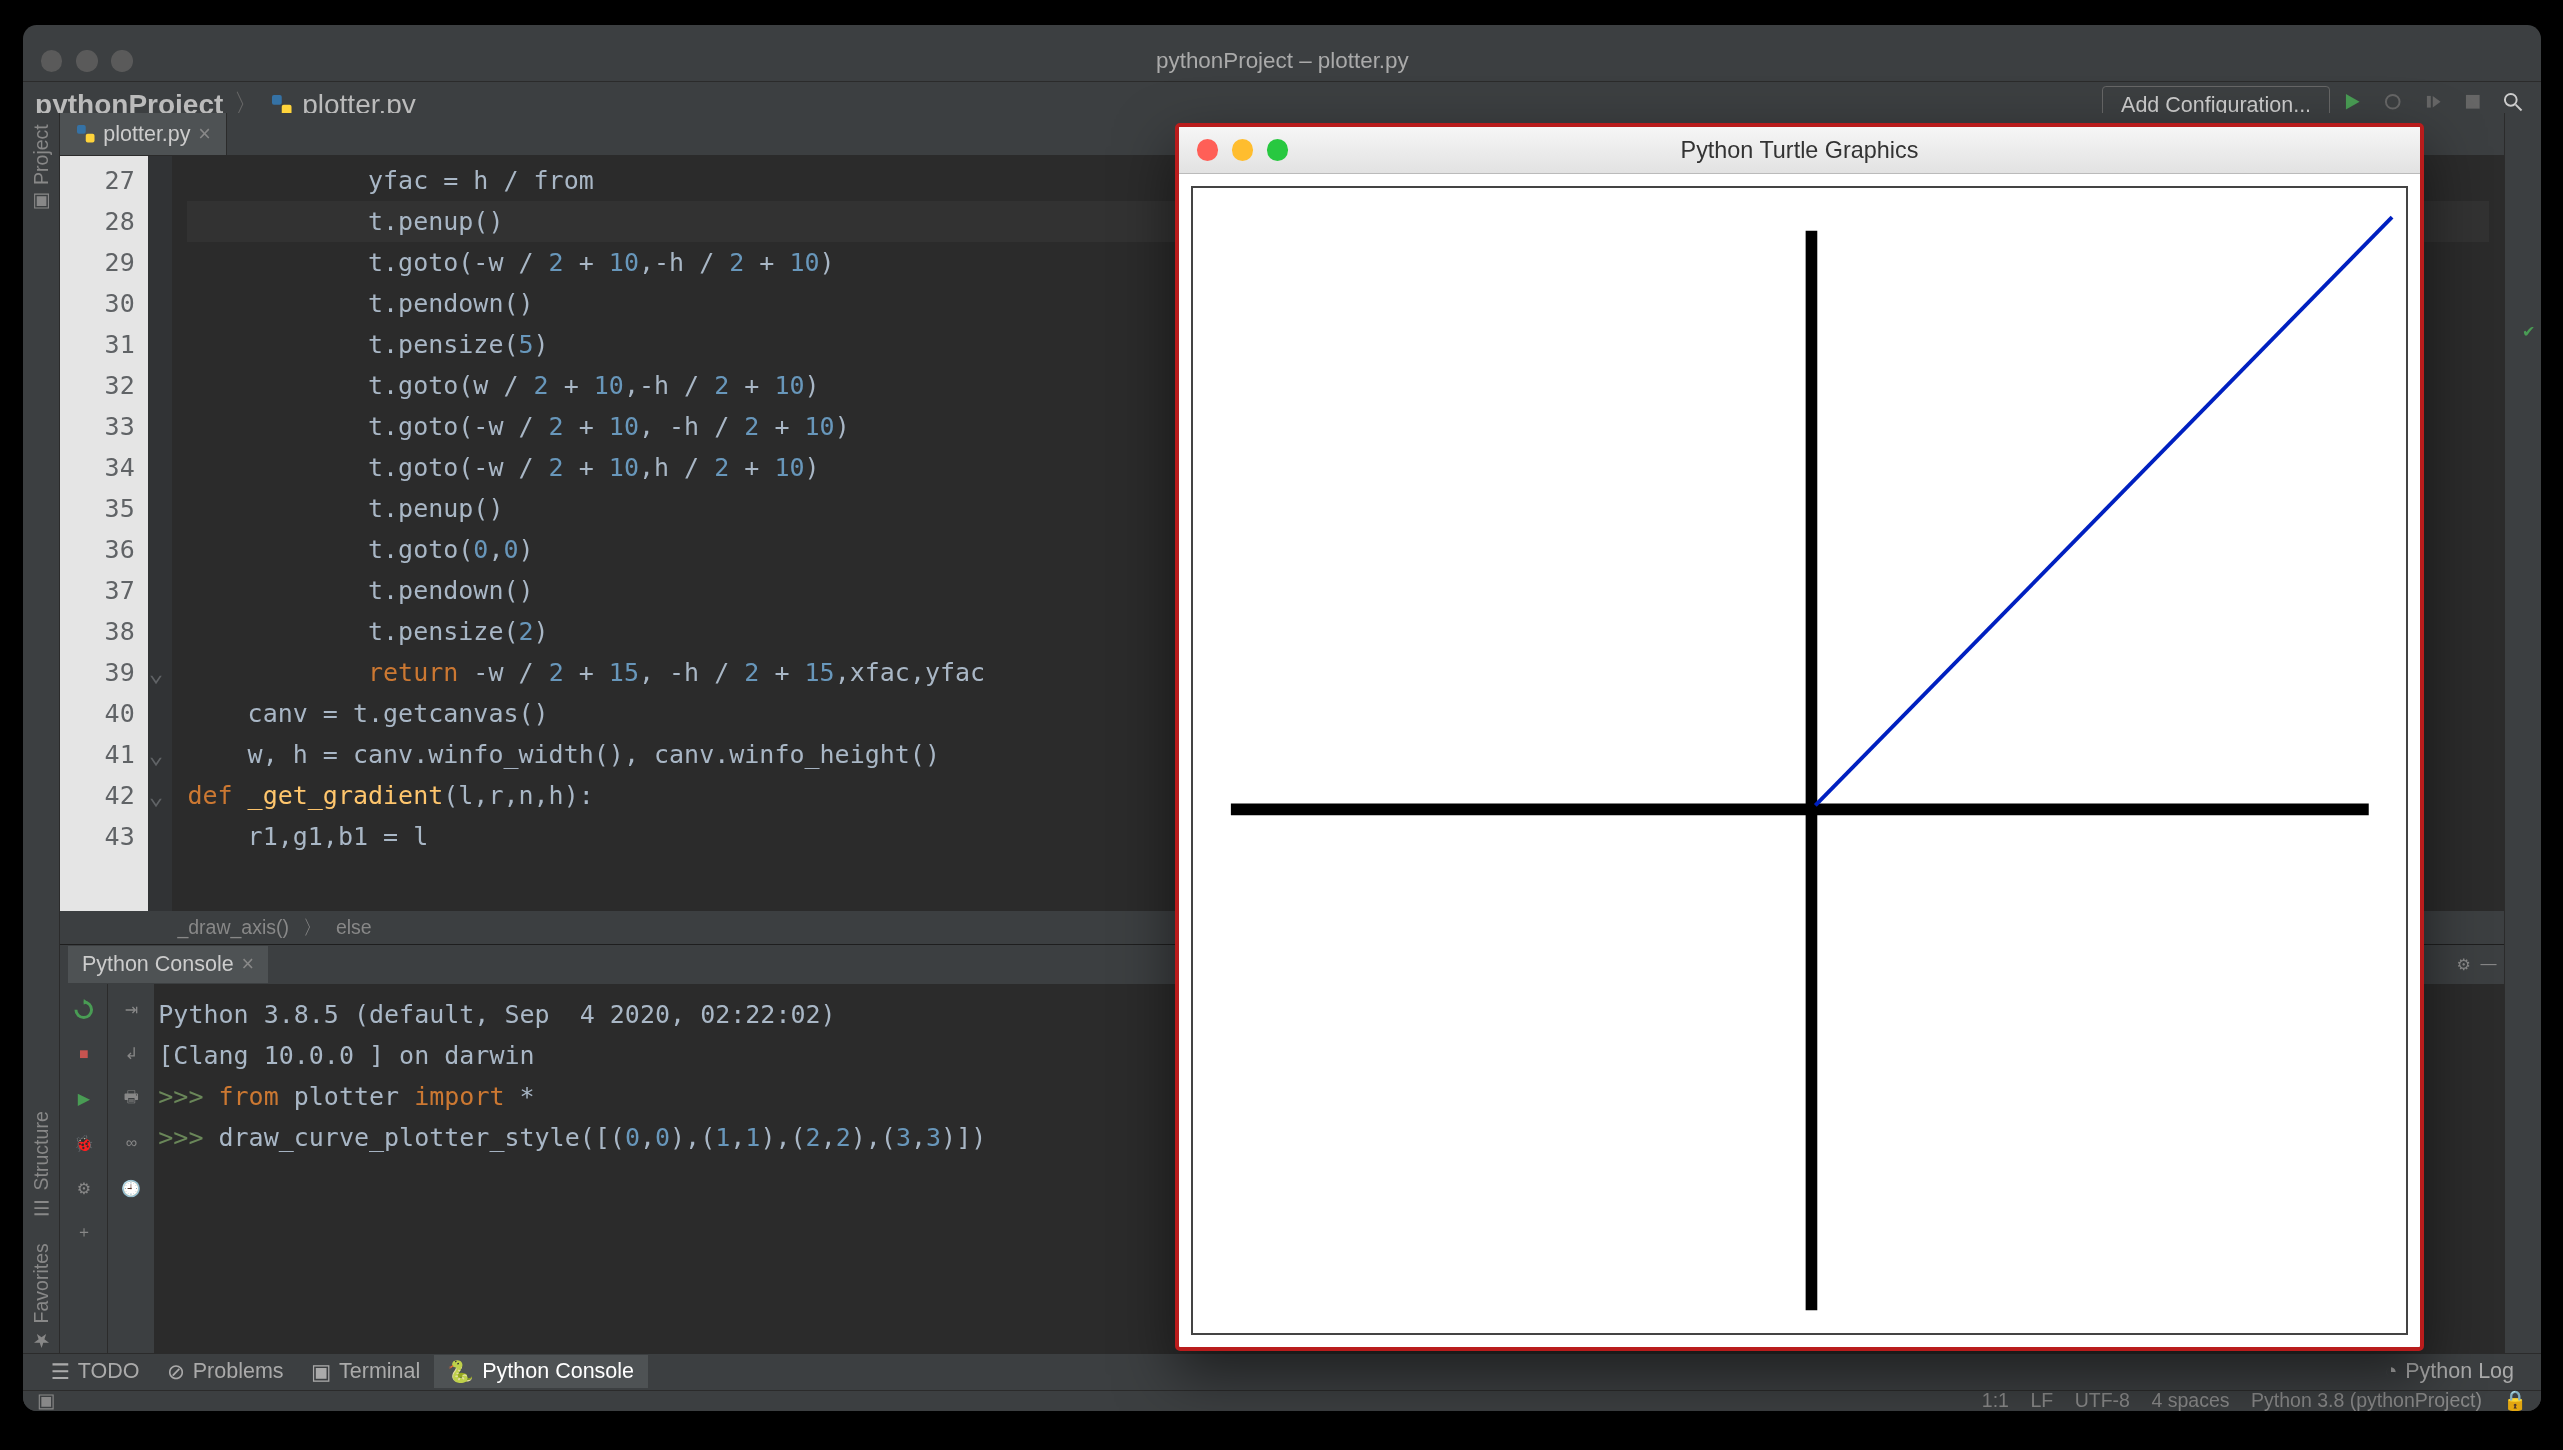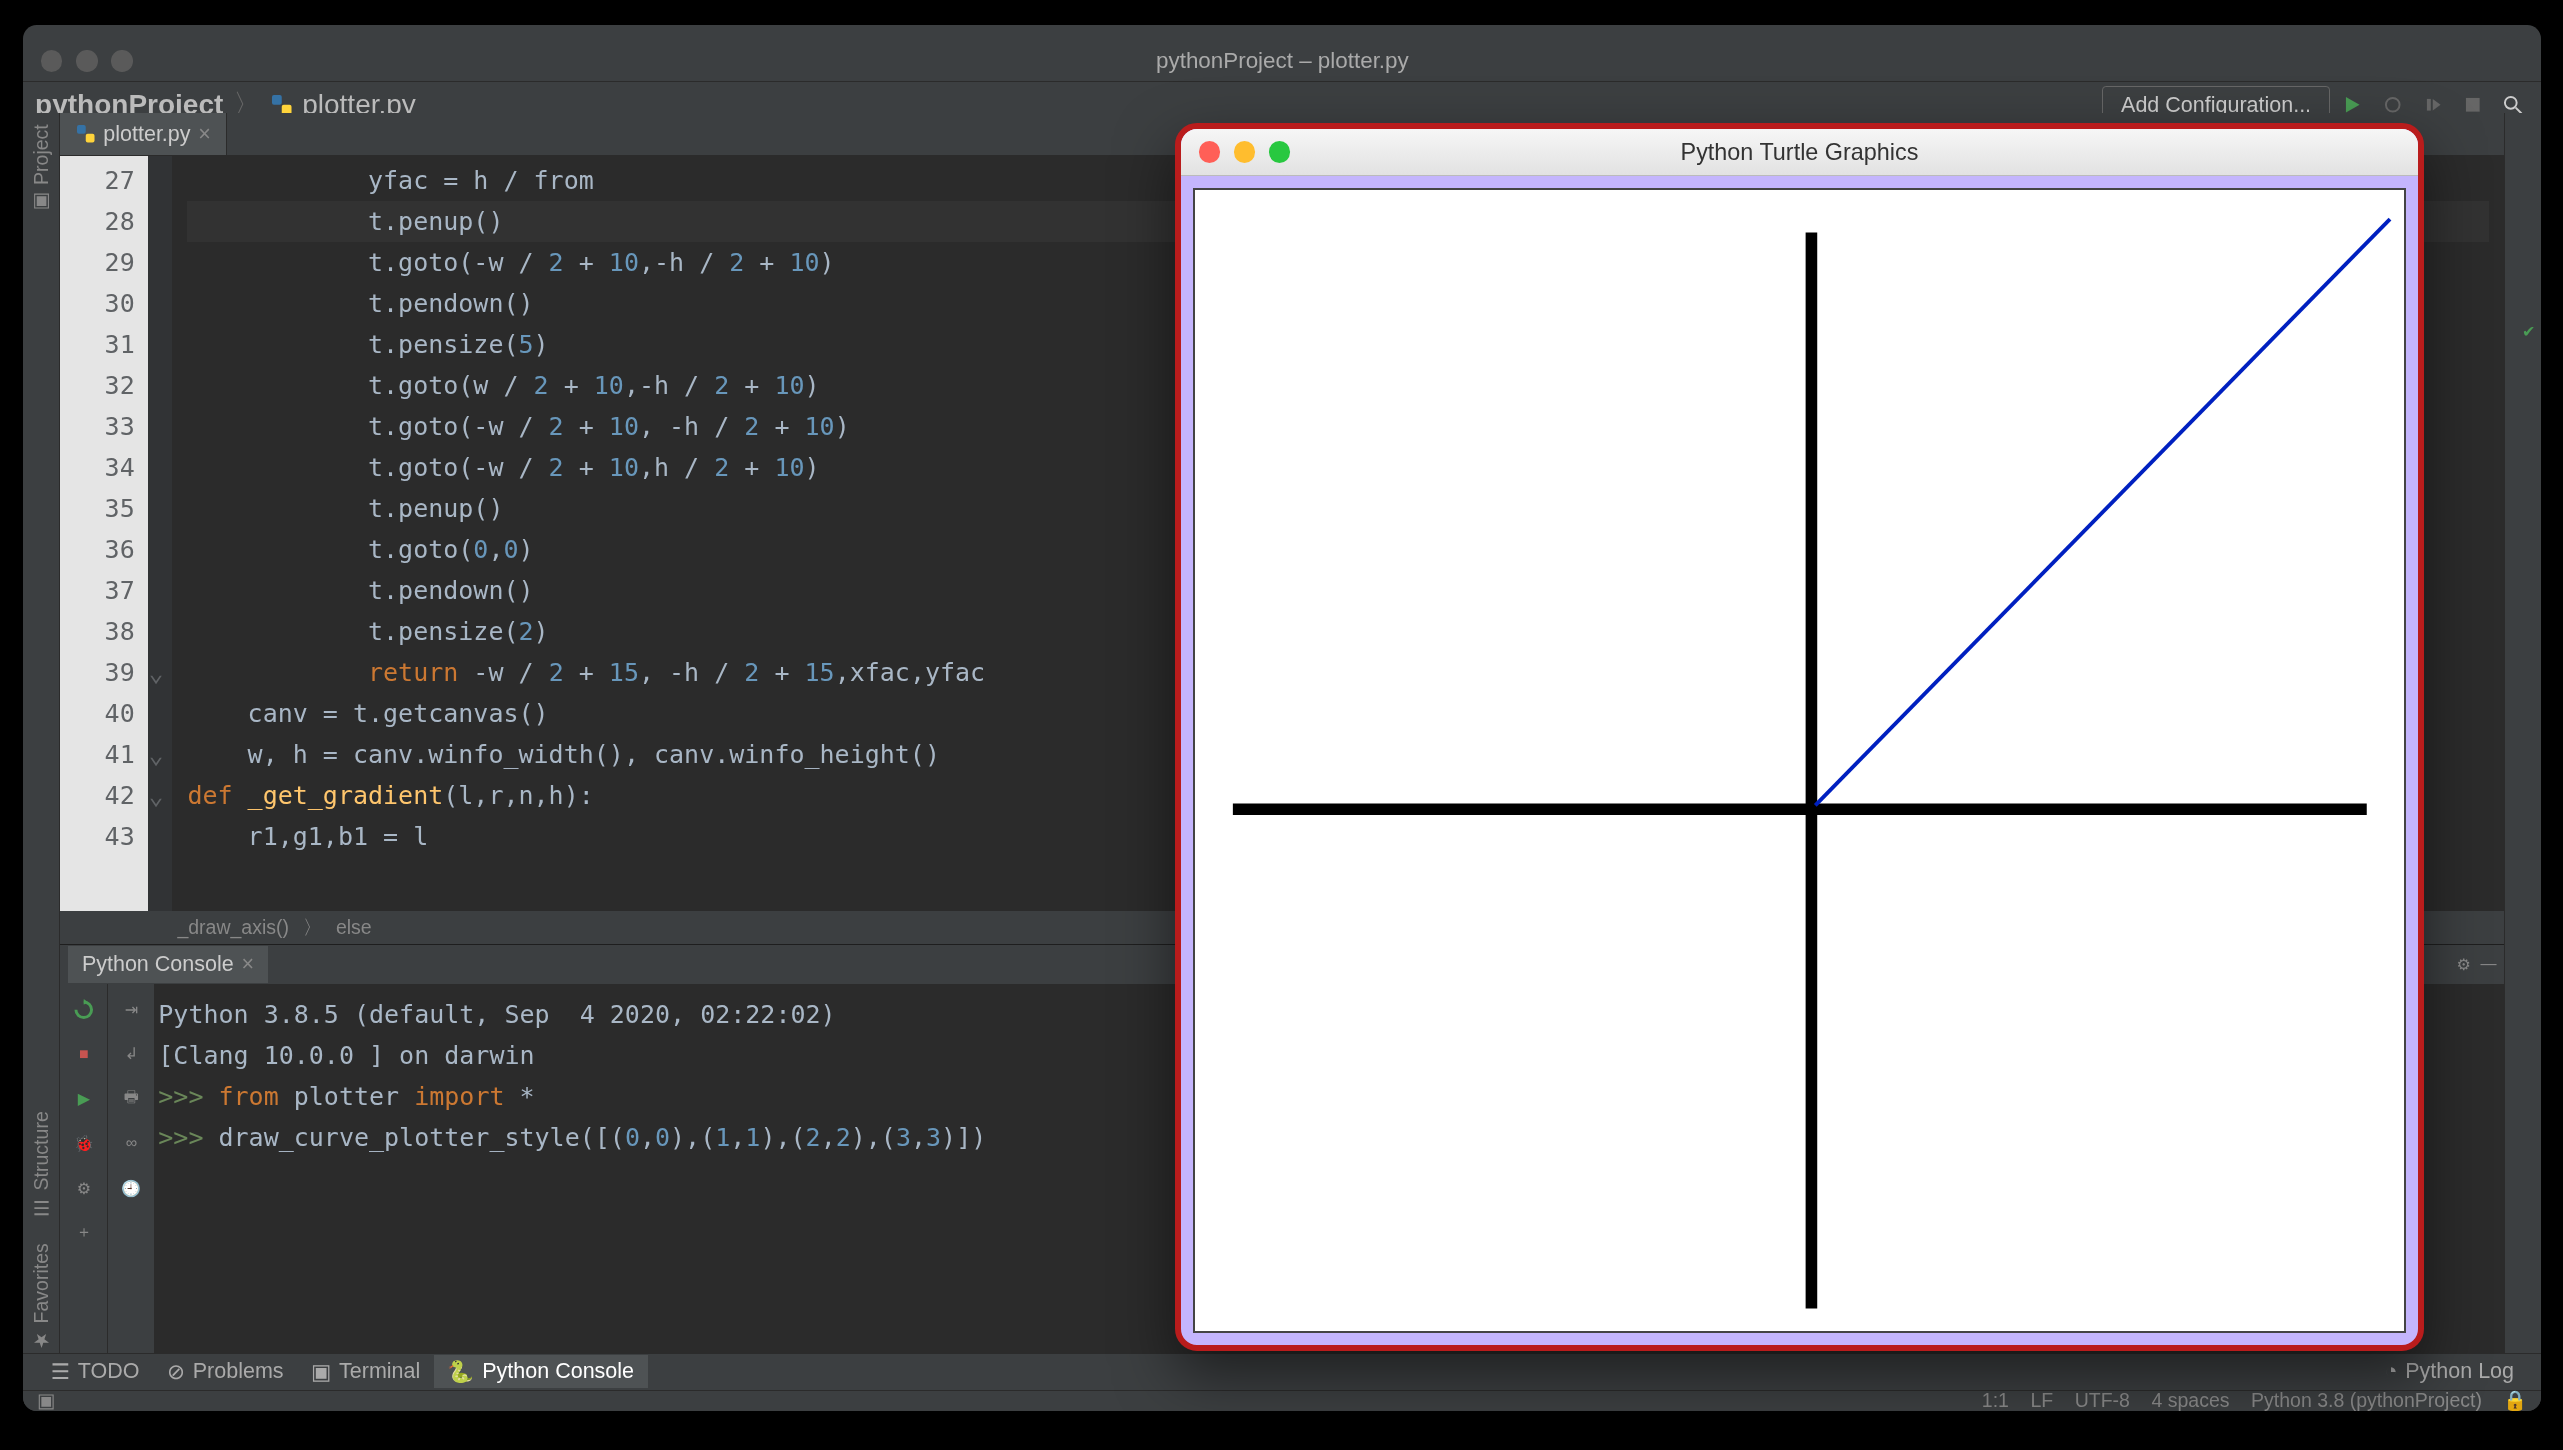--- a/index.html
+++ b/index.html
@@ -58,21 +58,21 @@
   align-items: center;
   gap: 9.8px;
   color: #bbb;
   font-size: 28px;
 }
 .breadcrumb svg { flex-shrink: 0; }
 .bc-item { font-weight: 600; }
 .toolbar-right {
   margin-left: auto;
   display: flex;
-  align-items: center;
+  align-items: flex-start;
   gap: 7px;
 }
 .config-btn {
   border: 1px solid #666;
   background: #3c3f41;
   color: #ccc;
   padding: 5.9px 17.6px;
   font-size: 21.5px;
   border-radius: 3.9px;
 }
@@ -276,23 +276,23 @@
   display:flex;
   align-items:center;
 }
 .status-right { margin-left:auto; display:flex; gap:21.5px; }
 
 
 .turtle-window {
   position: absolute;
   left: 1175px; top: 123px;
   width: 1249px; height: 1228px;
-  background: #c4b5fd;
-  border-radius: 22px;
-  border: 6px solid #b91c1c;
+  background: #ffffff;
+  border-radius: 5px;
+  border: 4px solid #b91c1c;
   box-shadow: 0 23.4px 59px rgba(0,0,0,0.5);
   display: flex;
   flex-direction: column;
   overflow:hidden;
 }
 .turtle-titlebar {
   height: 47px;
   background: linear-gradient(#f6f6f6,#e2e2e2);
   display:flex;
   align-items:center;

